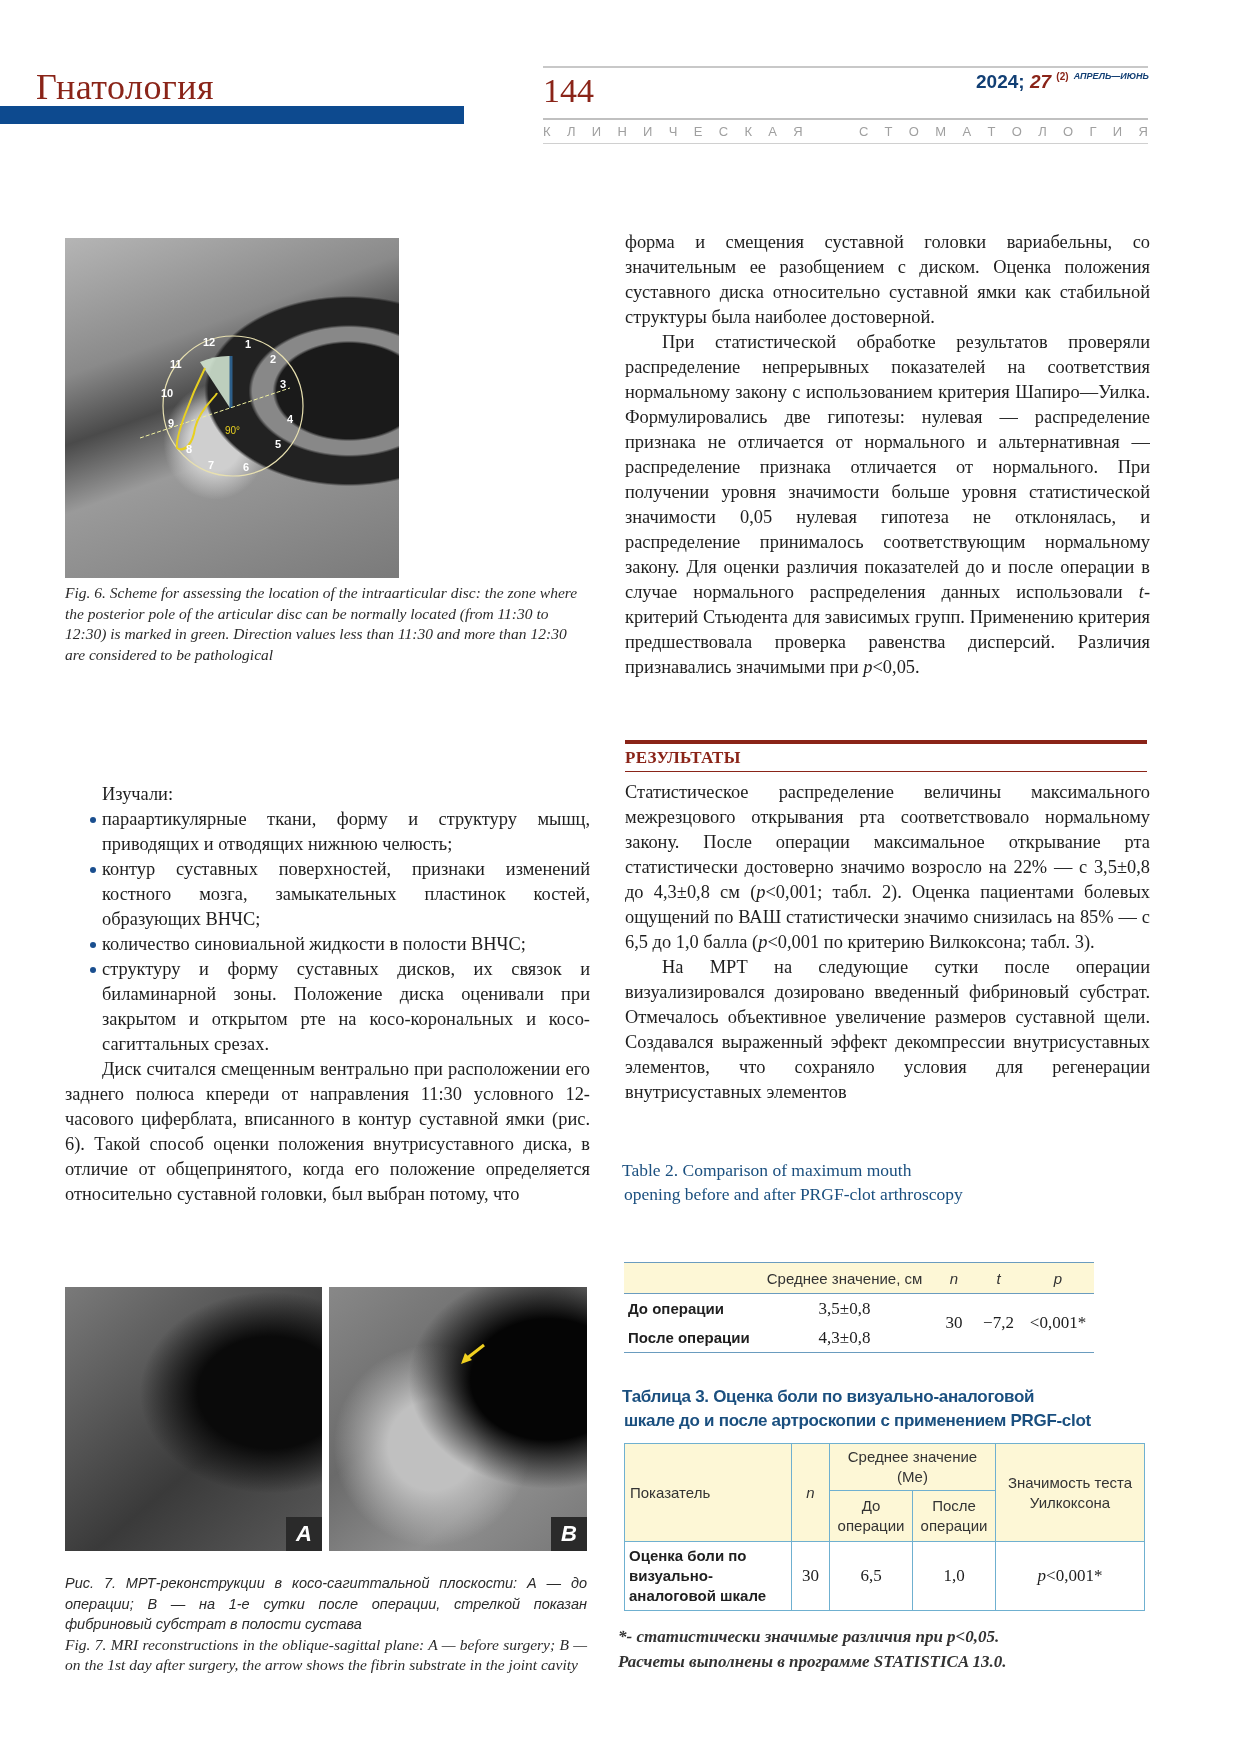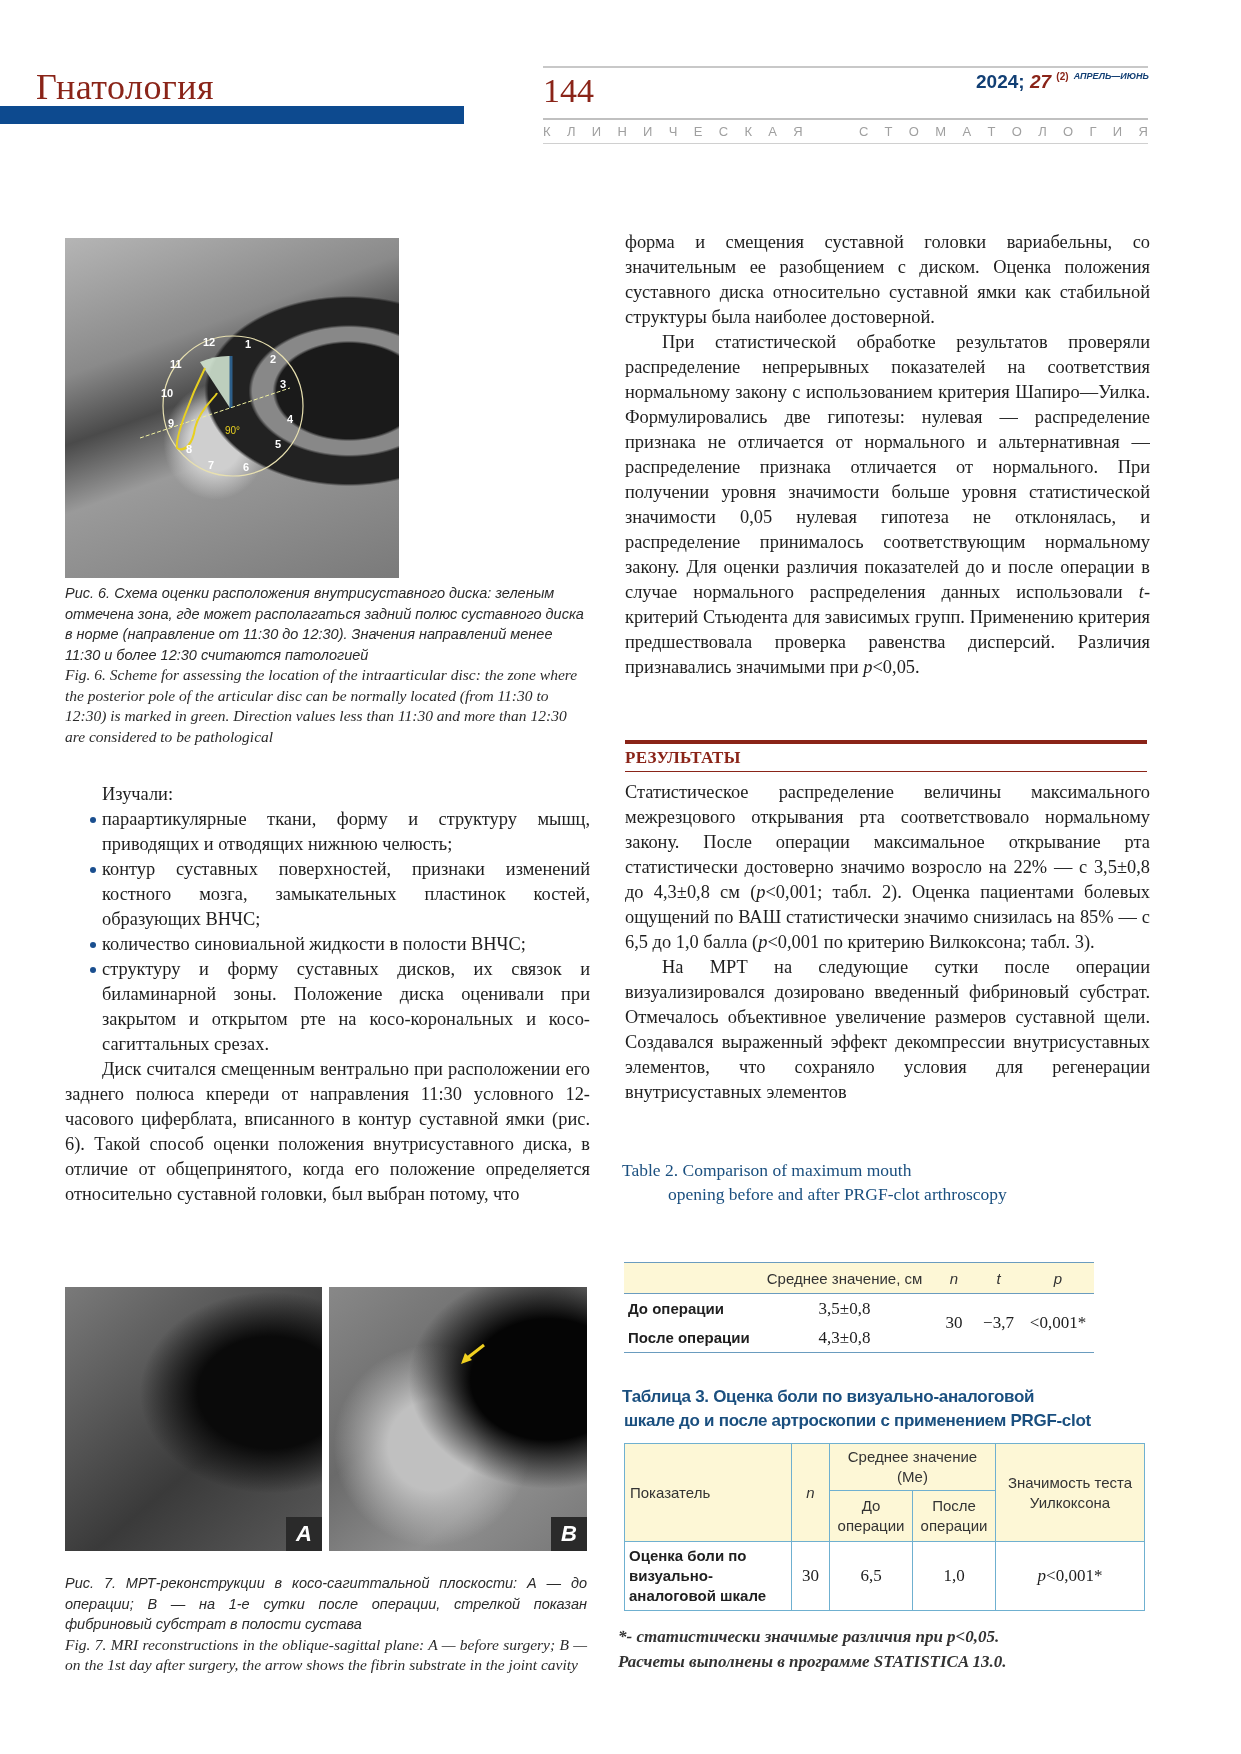--- a/index.html
+++ b/index.html
@@ -128,21 +128,20 @@
         <text x="143" y="231">7</text>
         <text x="121" y="215">8</text>
       <text x="103" y="189">9</text>
         <text x="96" y="159">10</text>
         <text x="105" y="130">11</text>
     </g>
     <text x="160" y="196" font-family="Liberation Sans, sans-serif" font-size="10" fill="#e8d020">90°</text>
   </svg>
 </div>
 <div class="abs caption col-left" style="top:583px;">
-  <div>Рис. 6. Схема оценки расположения внутрисуставного диска: зеленым отмечена зона, где может располагаться задний полюс суставного диска в норме (направление от 11:30 до 12:30). Значения направлений менее 11:30 и более 12:30 считаются патологией</div>
   <div class="en">Fig. 6. Scheme for assessing the location of the intraarticular disc: the zone where the posterior pole of the articular disc can be normally located (from 11:30 to 12:30) is marked in green. Direction values less than 11:30 and more than 12:30 are considered to be pathological</div>
 </div>
 
 <div class="abs body-text col-left" style="top:782px; font-size:18.4px;">
   <p class="indent" style="text-indent:37px;">Изучали:</p>
   <ul class="list">
     <li>параартикулярные ткани, форму и структуру мышц, приводящих и отводящих нижнюю челюсть;</li>
     <li>контур суставных поверхностей, признаки изменений костного мозга, замыкательных пластинок костей, образующих ВНЧС;</li>
     <li>количество синовиальной жидкости в полости ВНЧС;</li>
     <li>структуру и форму суставных дисков, их связок и биламинарной зоны. Положение диска оценивали при закрытом и открытом рте на косо-корональных и косо-сагиттальных срезах.</li>
@@ -174,38 +173,38 @@
 <div class="abs sec-title">РЕЗУЛЬТАТЫ</div>
 <div class="abs sec-rule-bot"></div>
 
 <div class="abs body-text col-right" style="top:780px; font-size:18.4px;">
   <p><span>Статистическое распределение величины максимального межрезцового открывания рта соответствовало нормальному закону. После операции максимальное открывание рта статистически достоверно значимо возросло на 22% — с 3,5±0,8 до 4,3±0,8 см (</span><i>p</i><span>&lt;0,001; табл. 2). Оценка пациентами болевых ощущений по ВАШ статистически значимо снизилась на 85% — с 6,5 до 1,0 балла (</span><i>p</i><span>&lt;0,001 по критерию Вилкоксона; табл. 3).</span></p>
   <p class="indent">На МРТ на следующие сутки после операции визуализировался дозировано введенный фибриновый субстрат. Отмечалось объективное увеличение размеров суставной щели. Создавался выраженный эффект декомпрессии внутрисуставных элементов, что сохраняло условия для регенерации внутрисуставных элементов</p>
 </div>
 
 <div class="abs" style="left:622px; top:1158px; width:530px;">
   <div class="tbl-title-en">Table 2. Comparison of maximum mouth</div>
-  <div class="tbl-title-en" style="padding-left:2px;margin-left:44px;">opening before and after PRGF-clot arthroscopy</div>
+  <div class="tbl-title-en" style="padding-left:2px;">opening before and after PRGF-clot arthroscopy</div>
 </div>
 <table class="abs t2">
   <thead>
     <tr>
       <th style="width:130px;"></th>
       <th style="width:175px;">Среднее значение, см</th>
       <th class="it" style="width:40px;">n</th>
       <th class="it" style="width:45px;">t</th>
       <th class="it">p</th>
     </tr>
   </thead>
   <tbody>
     <tr>
       <td class="row-label">До операции</td>
       <td class="num">3,5±0,8</td>
       <td class="num" rowspan="2" style="border-bottom:1.5px solid #6a9cbf;">30</td>
-      <td class="num" rowspan="2" style="border-bottom:1.5px solid #6a9cbf;">−3,7</td>
+      <td class="num" rowspan="2" style="border-bottom:1.5px solid #6a9cbf;">−7,2</td>
       <td class="num" rowspan="2" style="border-bottom:1.5px solid #6a9cbf;">&lt;0,001*</td>
     </tr>
     <tr class="last">
       <td class="row-label">После операции</td>
       <td class="num">4,3±0,8</td>
     </tr>
   </tbody>
 </table>
 
 <div class="abs" style="left:622px; top:1385px; width:530px;">

